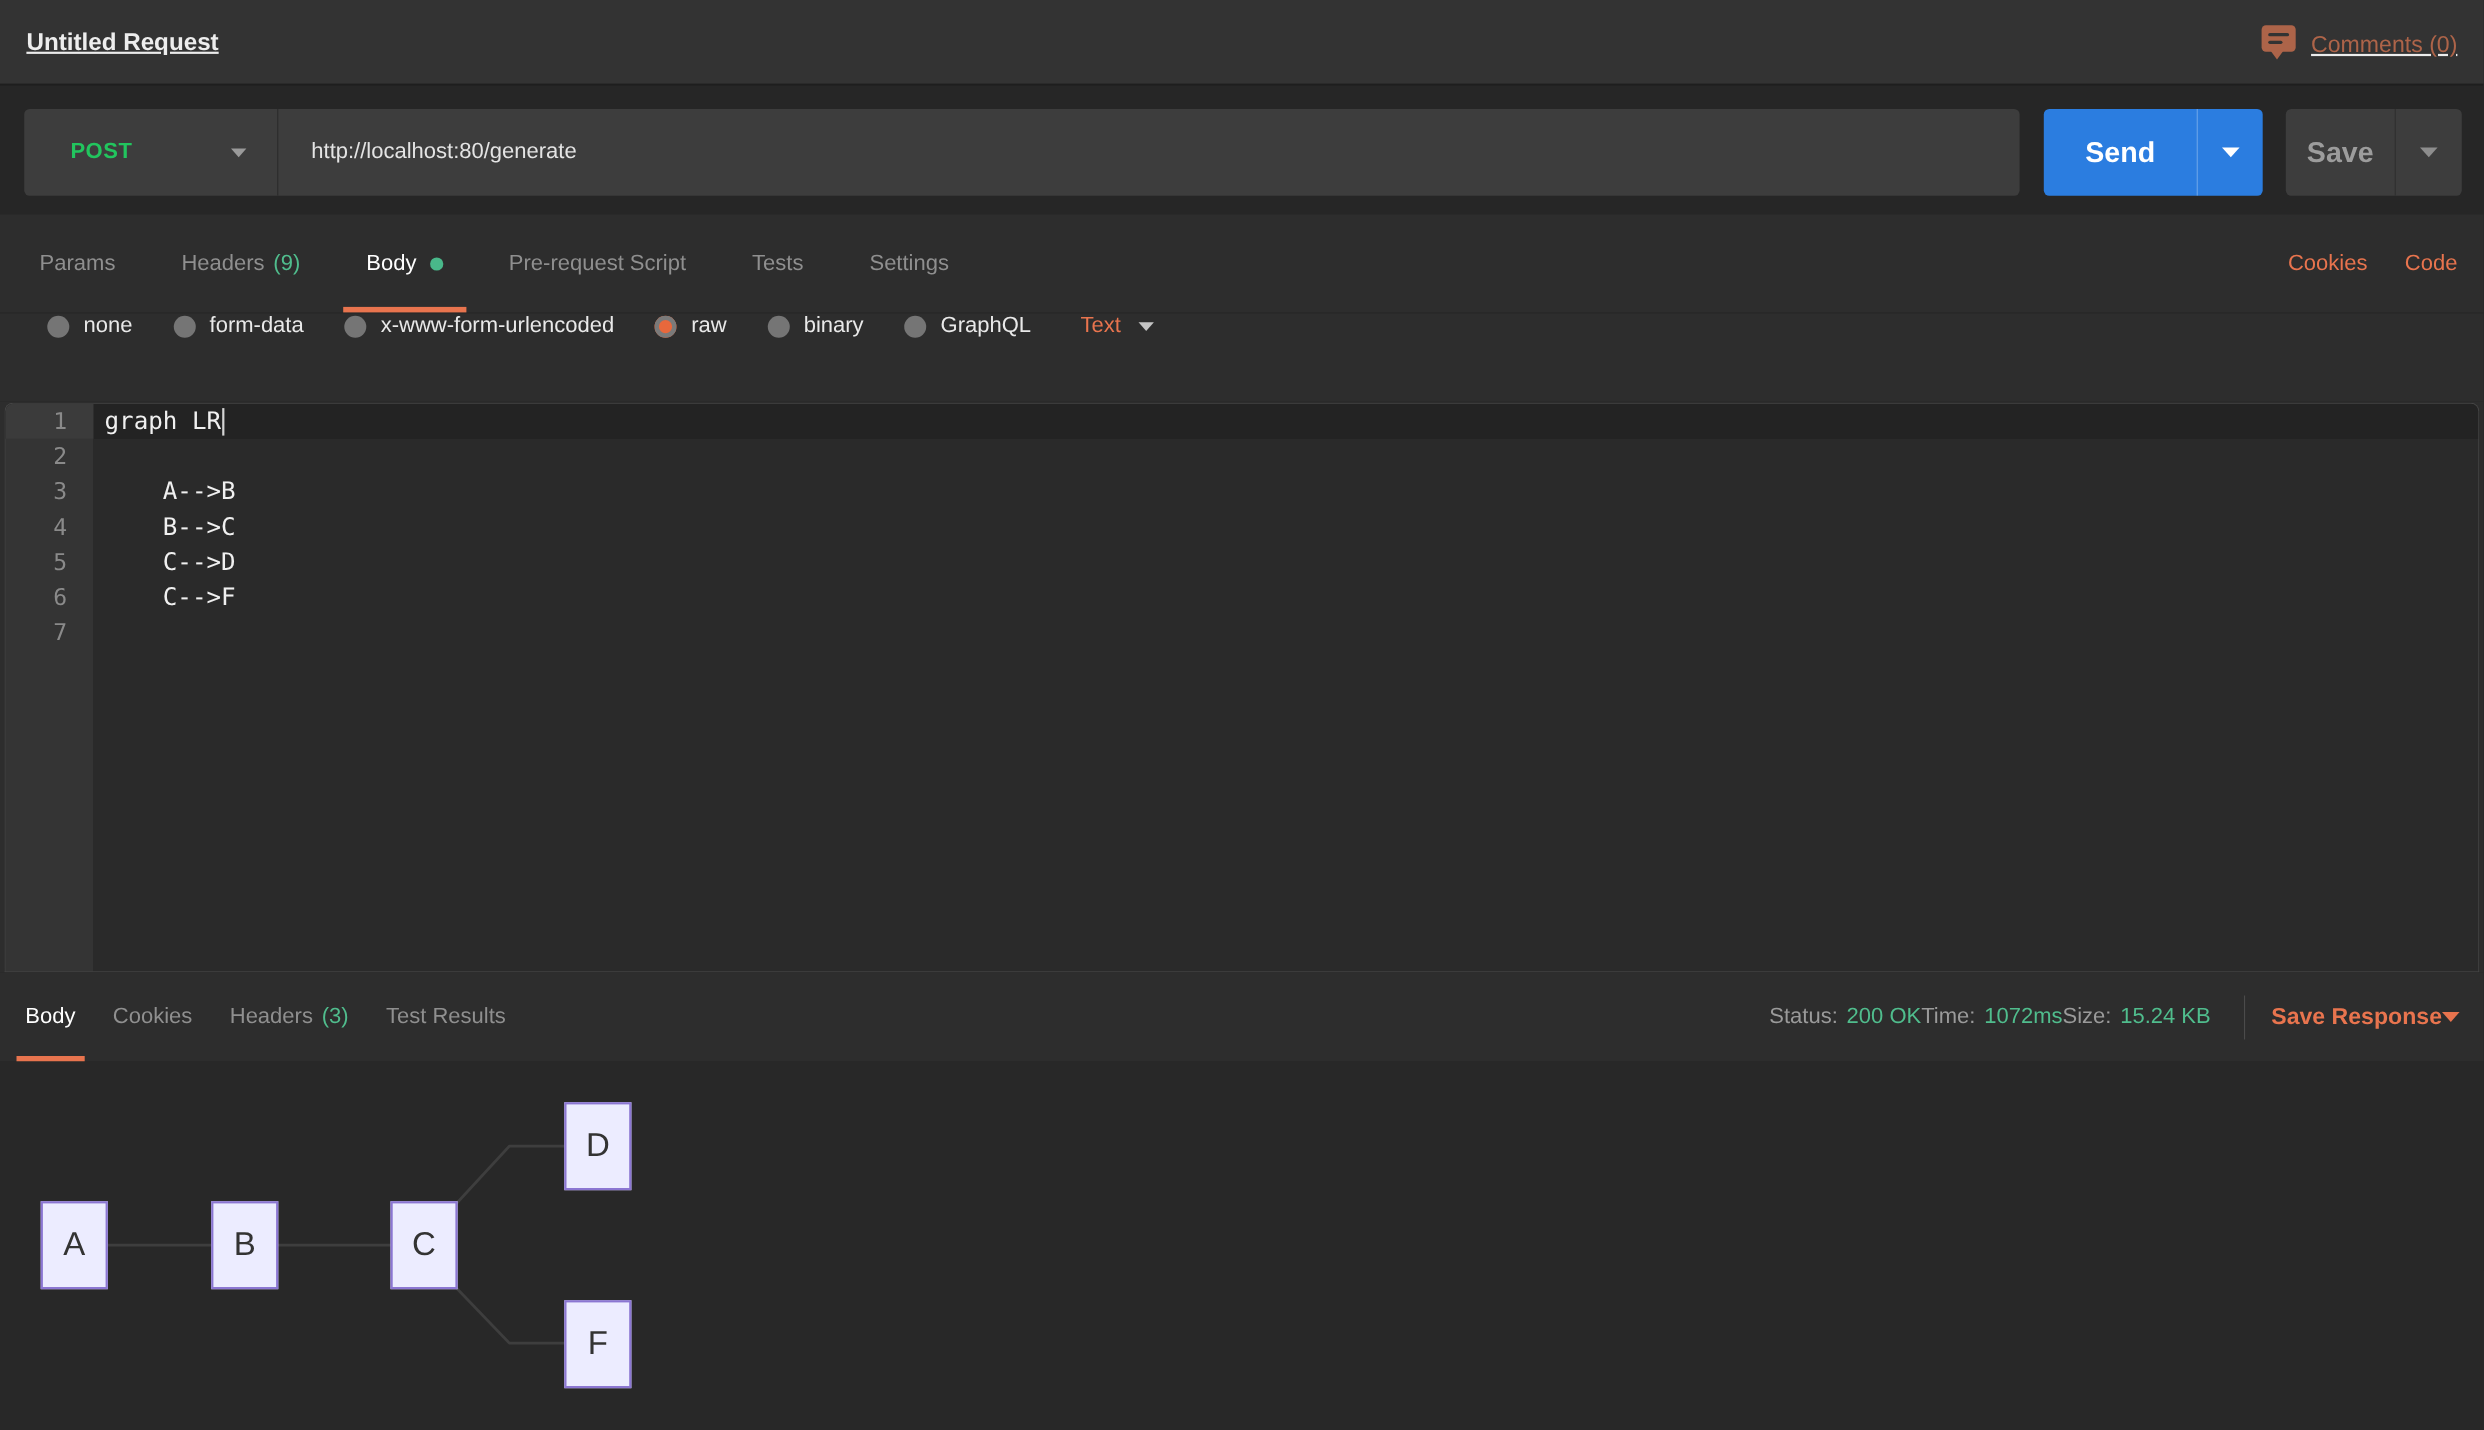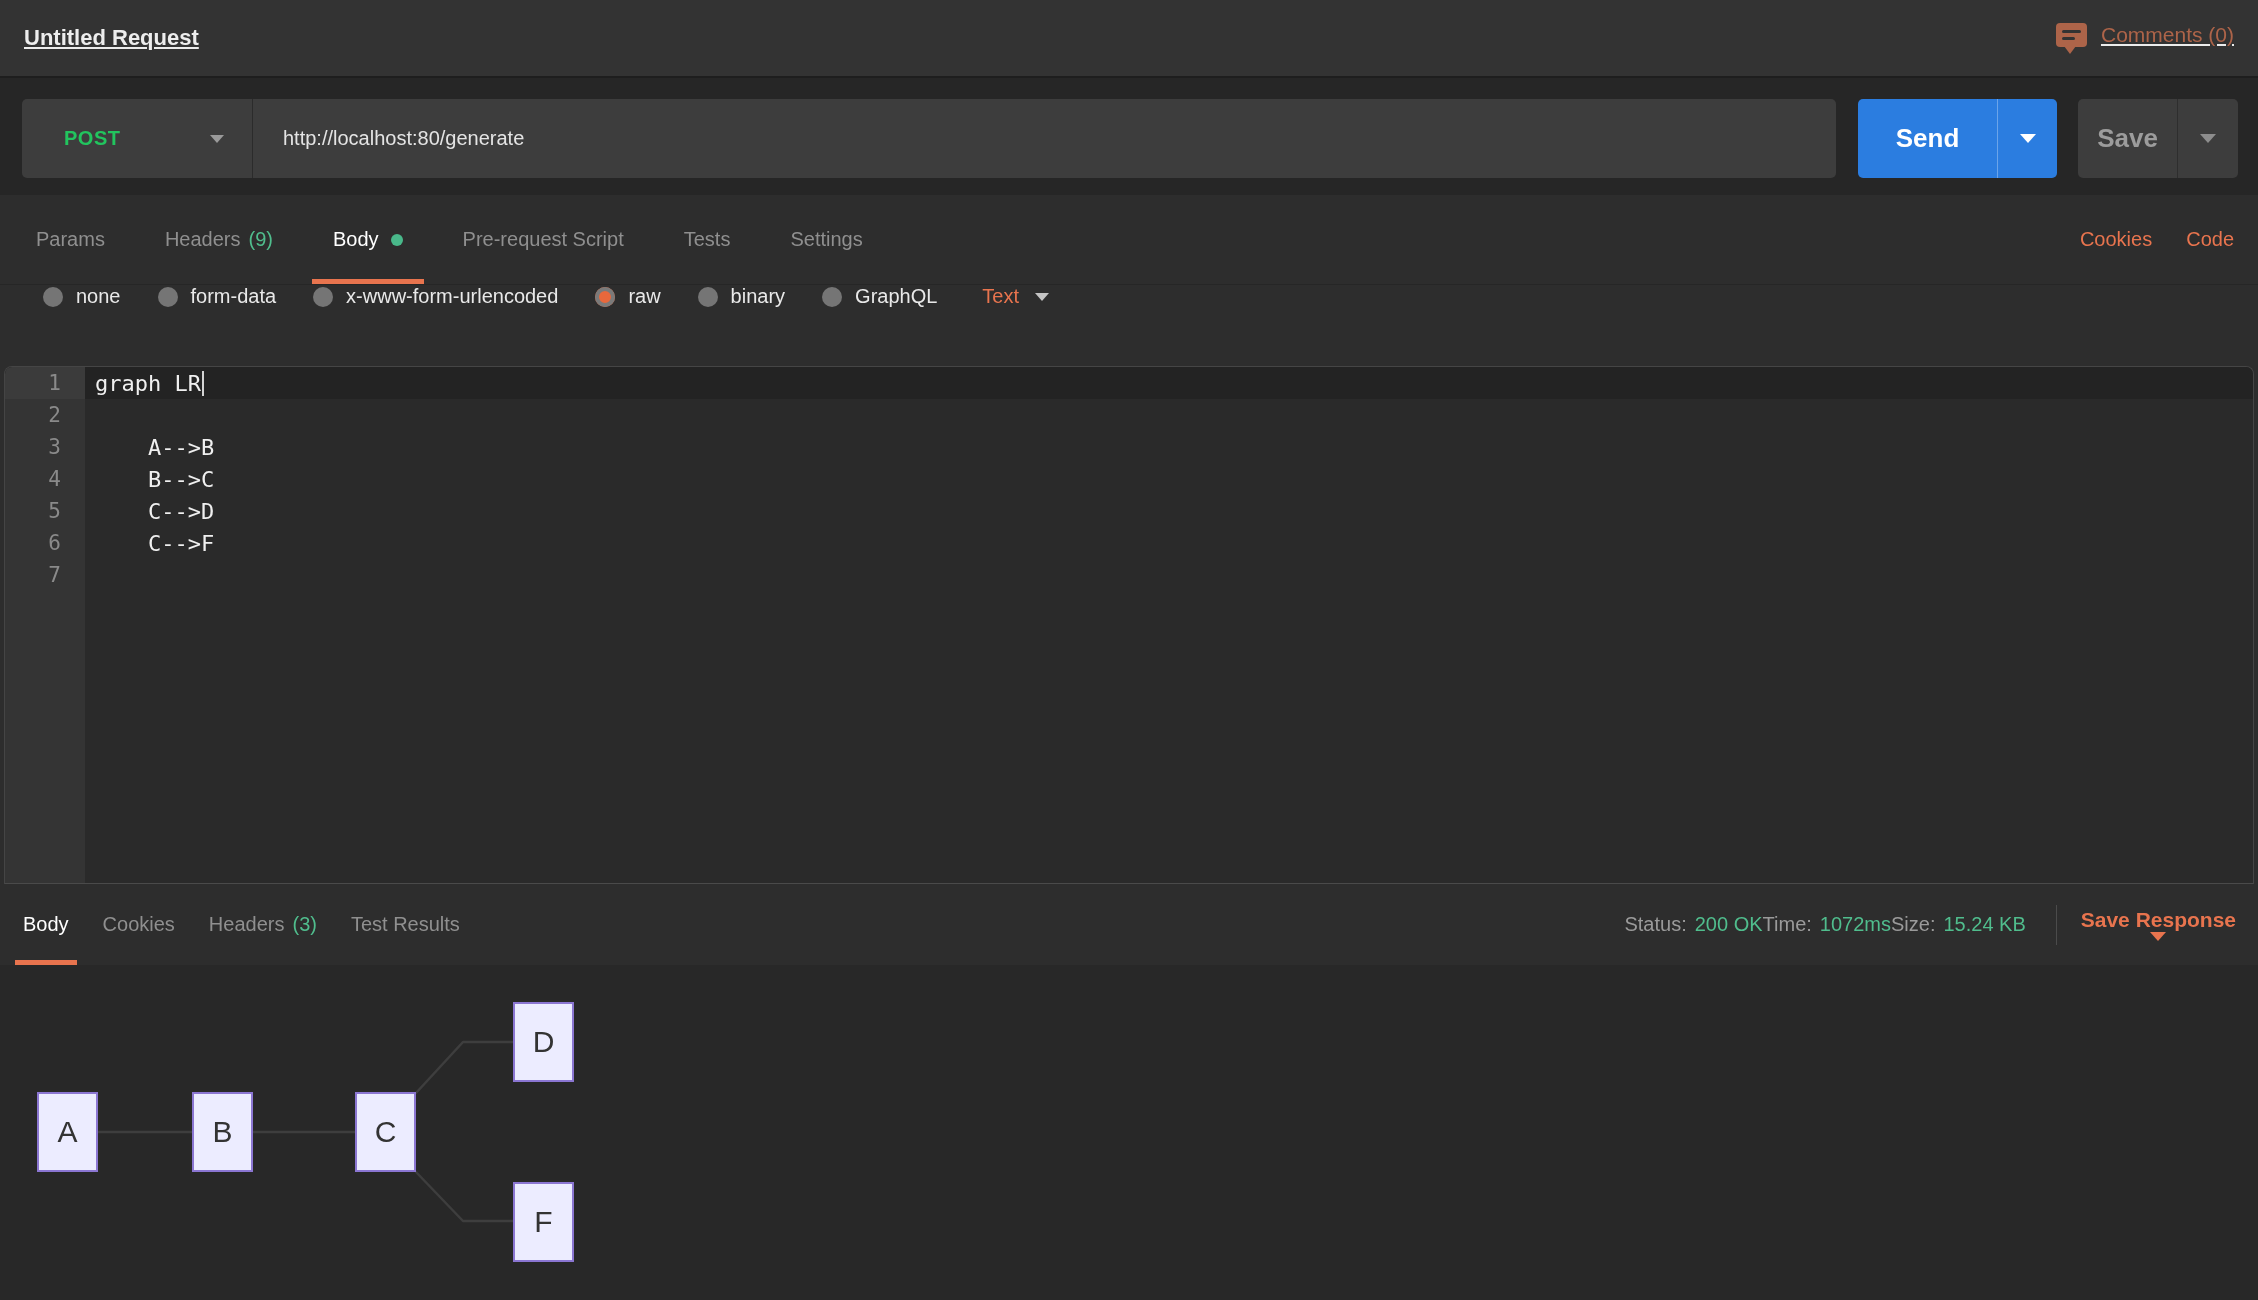--- a/index.html
+++ b/index.html
@@ -7,21 +7,21 @@
   body {
     position:relative; background:#262626; overflow:hidden;
     font-family:"Liberation Sans", sans-serif; color:#ececec;
   }
   .section { position:absolute; left:0; right:0; }
 
   
   .topbar { top:0; height:78px; background:#333333; border-bottom:2px solid #1e1e1e;
             display:flex; align-items:center; justify-content:space-between; padding:0 24px;text-decoration:underline; }
   .page-title { font-size:22px; font-weight:600; color:#ededed; }
-  .comments { display:flex; align-items:flex-start; gap:14px; color:#ad6449; font-size:21px; cursor:pointer; }
+  .comments { display:flex; align-items:flex-end; gap:14px; color:#ad6449; font-size:21px; cursor:pointer; }
 
   
   .request-row { top:80px; height:115px; background:#262626; }
   .url-box { position:absolute; left:22px; top:19px; width:1814px; height:79px;
              background:#3d3d3d; border-radius:5px; display:flex; overflow:hidden; }
   .method { width:231px; display:flex; align-items:center; justify-content:space-between;
             padding:0 28px 0 42px; border-right:1px solid #2b2b2b; cursor:pointer; }
   .method-label { font-size:20px; font-weight:600; color:#22c55e; letter-spacing:.5px; }
   .tri-down { width:0; height:0; border-left:8px solid transparent; border-right:8px solid transparent; border-top:9px solid #9a9a9a; }
   .url-input { flex:1; background:transparent; border:none; outline:none; color:#e4e4e4;
@@ -76,21 +76,21 @@
   .line.active .ln { background:#3b3b3b; }
   .cursor { display:inline-block; width:2px; height:25px; background:#d4d4d4; margin-left:1px; }
 
   
   .resp-header { top:884px; height:81px; background:#2d2d2d; display:flex; align-items:stretch; padding-left:6px; }
   .resp-header .tab { padding:0 17px; }
   .resp-meta { margin-left:auto; display:flex; align-items:center; padding-right:22px; font-size:20px; }
   .meta-label { color:#9a9a9a; }
   .meta-value { color:#50bd8d; margin-left:8px; }
   .meta-divider { width:1px; height:40px; background:#4b4b4b; margin:0 24px 0 30px; }
-  .save-response { display:flex; align-items:center; gap:0; cursor:pointer;flex-direction:column; }
+  .save-response { display:flex; align-items:center; gap:0; cursor:pointer; }
   .save-response-label { color:#e8744e; font-size:21px; font-weight:600; }
   .tri-orange { width:0; height:0; border-left:8px solid transparent; border-right:8px solid transparent; border-top:9px solid #e8744e; }
 
   
   .resp-body { top:965px; bottom:0; background:#282828; }
   .edges { position:absolute; left:0; top:0; }
   .node { position:absolute; width:61px; height:80px; background:#ececff; border:2px solid #8b76d2;
           display:flex; align-items:center; justify-content:center; color:#333333; font-size:30px; }
   .node-a { left:37px;  top:127px; }
   .node-b { left:192px; top:127px; }

